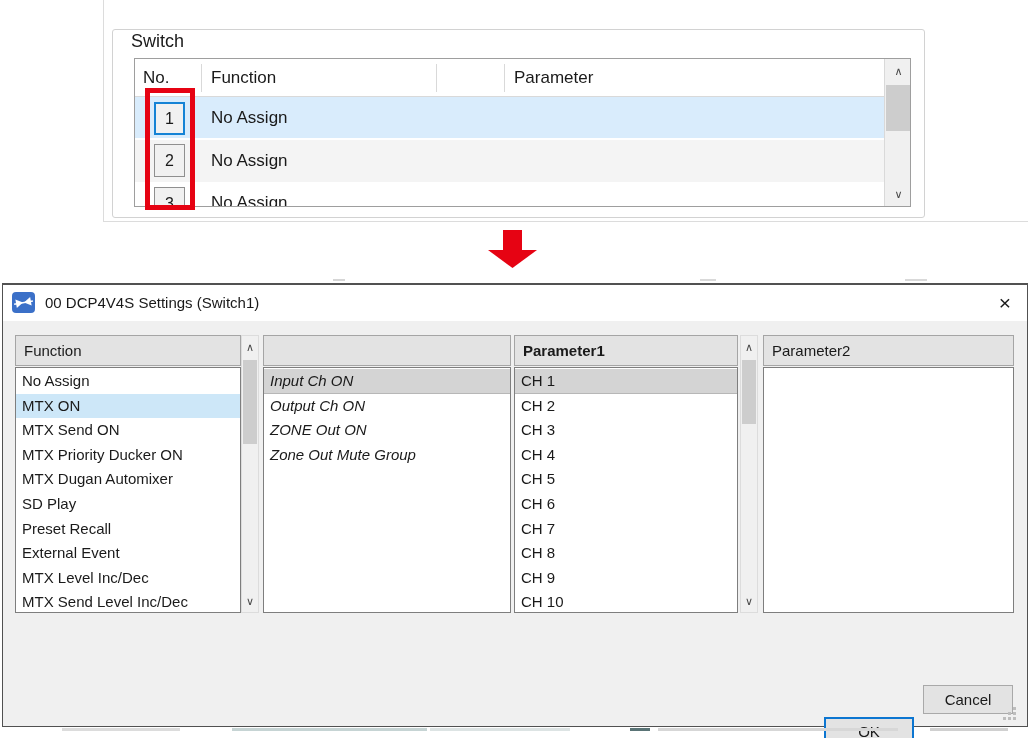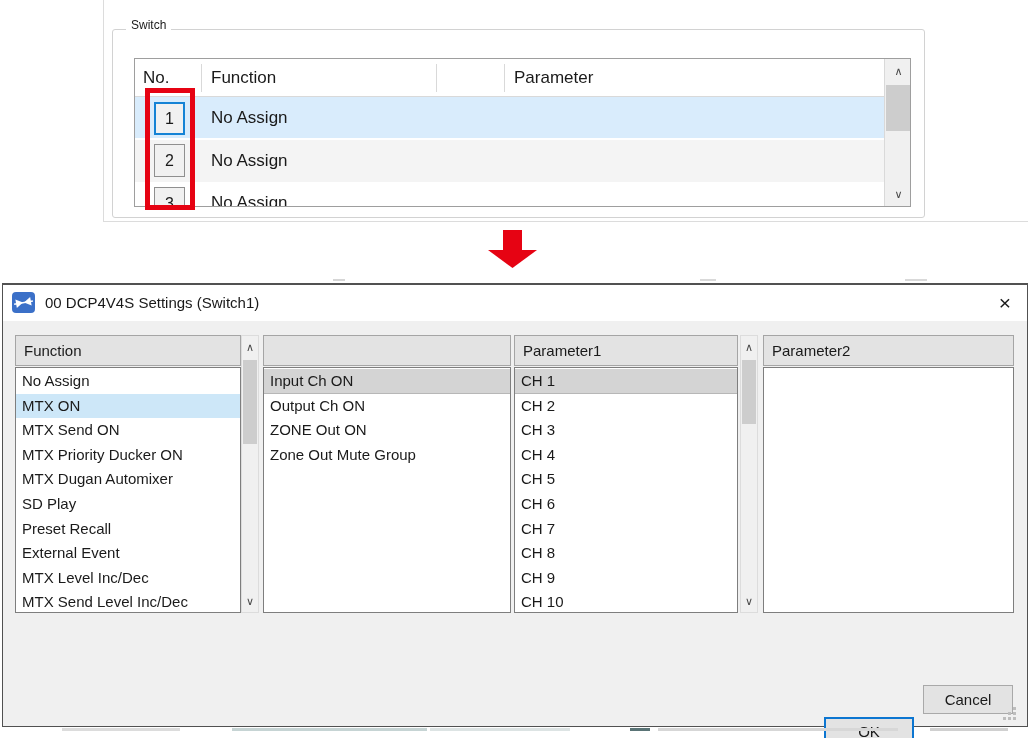--- a/index.html
+++ b/index.html
@@ -5,21 +5,21 @@
   * { margin:0; padding:0; box-sizing:border-box; }
   html,body { background:#ffffff; }
   body { font-family:"Liberation Sans","DejaVu Sans",sans-serif; color:#1a1a1a; }
   #stage { position:relative; width:1030px; height:738px; background:#fff; overflow:hidden; }
   .abs { position:absolute; }
 
   
   .shot-edge-v { left:103px; top:0; width:1px; height:222px; background:#dcdcdc; }
   .shot-edge-h { left:103px; top:221px; width:925px; height:1px; background:#dcdcdc; }
   .groupbox { left:112px; top:29px; width:813px; height:189px; border:1px solid #d2d2d2; border-radius:3px; background:#fff; }
-  .group-label { left:126px; top:16px; background:#fff; padding:0 5px; font-size:12px; line-height:18px; }
+  .group-label { left:126px; top:32px; background:#fff; padding:0 5px; font-size:18px; line-height:18px; }
 
   .swtable { left:134px; top:58px; width:777px; height:149px; border:1px solid #9e9e9e; background:#fff; overflow:hidden; }
   .swtable .hdr { position:absolute; left:0; top:0; width:749px; height:38px; background:#fff; border-bottom:1px solid #d9d9d9; }
   .swtable .hdr-cell { position:absolute; top:0; height:38px; line-height:38px; font-size:17px; }
   .swtable .vsep { position:absolute; top:5px; width:1px; height:28px; background:#d9d9d9; }
   .swrow { position:absolute; left:0; width:749px; overflow:hidden; }
   .swrow .fn { position:absolute; left:76px; top:0; font-size:17px; }
   .numbtn { position:absolute; left:19px; width:31px; height:33px; background:#f1f1f1; border:1px solid #8f8f8f;
             font-size:16px; text-align:center; color:#1a1a1a; display:flex; align-items:center; justify-content:center; }
   .numbtn.focused { border:2px solid #1583d5; }
@@ -150,29 +150,29 @@
       </div>
       <div class="sb-thumb" style="top:24px; height:84px;"></div>
       <div class="sb-btn" style="bottom:0; height:22px;">
         <span class="chev">∨</span>
       </div>
     </div>
 
     <div class="panel-header" style="left:260px; width:248px;">
       <span></span>
     </div>
-    <div class="listbox" style="left:260px; width:248px;">
+    <div class="listbox" style="left:260px; width:248px;font-style:italic;">
 
     <div class="list-item hl-gray">Input Ch ON</div>
         <div class="list-item">Output Ch ON</div>
         <div class="list-item">ZONE Out ON</div>
         <div class="list-item">Zone Out Mute Group</div>
       </div>
 
-    <div class="panel-header" style="left:511px; width:224px;">
+    <div class="panel-header" style="left:511px; width:224px;font-weight:bold;">
       <span>Parameter1</span>
     </div>
     <div class="listbox" style="left:511px; width:224px;">
 
     <div class="list-item hl-gray">CH 1</div>
         <div class="list-item">CH 2</div>
         <div class="list-item">CH 3</div>
         <div class="list-item">CH 4</div>
         <div class="list-item">CH 5</div>
         <div class="list-item">CH 6</div>

